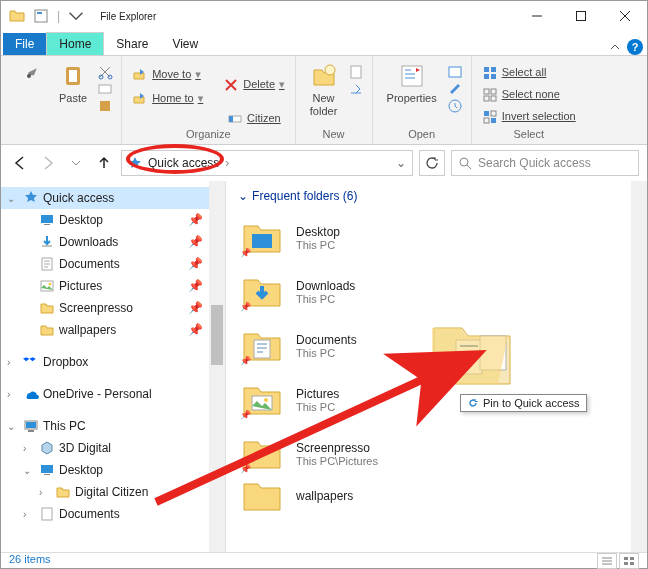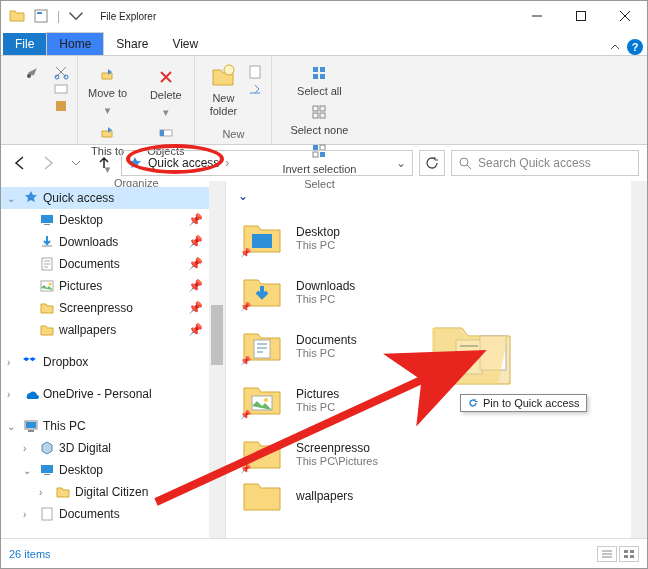--- a/index.html
+++ b/index.html
@@ -11,31 +11,31 @@
 .titlebar .qat { display: flex; gap: 8px; align-items: center; }
 .titlebar .qat svg { width: 16px; height: 16px; }
 .titlebar .title { margin-left: 16px; font-size: 10px; }
 .titlebar .winbtns { margin-left: auto; display: flex; }
 .titlebar .winbtn { width: 44px; height: 30px; display: flex; align-items: center; justify-content: center; }
 
 
 .menutabs { height: 24px; display: flex; align-items: flex-end; padding-left: 2px; position: relative; }
 .menutabs .tab { padding: 4px 12px; font-size: 12px; cursor: default; }
 .menutabs .tab.file { background: #1979ca; color: #fff; }
-.menutabs .tab.active { background: #3b82f6; border: 1px solid #d0d0d0; border-bottom: none; }
+.menutabs .tab.active { background: #5eead4; border: 1px solid #d0d0d0; border-bottom: none; }
 .menutabs .collapse { margin-left: auto; margin-right: 4px; display: flex; gap: 6px; align-items: center; }
 .menutabs .help { width: 16px; height: 16px; border-radius: 50%; background: #0078d4; color:#fff; font-size: 11px; display:flex; align-items:center; justify-content:center; font-weight:bold;}
 
 
 .ribbon { height: 90px; background: #f3f3f3; border-top: 1px solid #d0d0d0; border-bottom: 1px solid #d0d0d0; display: flex; }
 .ribbon-group { border-right: 1px solid #ddd; padding: 4px 8px 0 8px; display: flex; flex-direction: column; }
 .ribbon-group .controls { flex: 1; display: flex; align-items: flex-start; gap: 4px; }
 .ribbon-group .label { text-align: center; font-size: 11px; color: #666; height: 16px; }
 .ribbon-btn { display: flex; flex-direction: column; align-items: center; padding: 2px 6px; font-size: 11px; text-align: center; line-height: 1.2; color: #444; }
-.ribbon-btn.small { flex-direction: column; padding: 1px 2px; gap: 4px; }
+.ribbon-btn.small { flex-direction: row; padding: 1px 2px; gap: 4px; text-decoration: underline; }
 .ribbon-btn .lbl { margin-top: 2px; white-space: pre-line; }
 .ribbon-stack { display: flex; flex-direction: column; gap: 1px; }
 .ribbon svg { flex-shrink: 0; }
 
 
 .navbar { height: 36px; display: flex; align-items: center; padding: 4px 8px; gap: 6px; }
 .navbtn { width: 22px; height: 22px; display: flex; align-items: center; justify-content: center; color: #555; }
 .navbtn.disabled { color: #bbb; }
 .addressbar { flex: 1; height: 26px; border: 1px solid #ccc; display: flex; align-items: center; padding: 0 6px; gap: 6px; position: relative; }
 .addressbar .star { color: #2e90d8; }
@@ -63,21 +63,21 @@
 .folder-thumb .pin-mini { position:absolute; bottom:2px; left:2px; color:#888; font-size:9px; }
 .folder-info { display: flex; flex-direction: column; }
 .folder-info .fname { font-size: 12px; }
 .folder-info .floc { font-size: 11px; color: #777; }
 
 .tree-scroll { position:absolute; right:0; top:0; bottom:0; width:16px; background:#f0f0f0;}
 .tree-scroll .thumb { position:absolute; left:2px; right:2px; top:124px; height:60px; background:#c0c0c0;}
 .main-scroll { position:absolute; right:0; top:0; bottom:0; width:16px; background:#f0f0f0;}
 
 
-.statusbar { height: 30px; border-top: 1px solid #ddd; display: flex; align-items: center; padding: 0 8px; font-size: 11px; color: #1979ca; }
+.statusbar { height: 16px; border-top: 1px solid #ddd; display: flex; padding: 0 8px; font-size: 11px; color: #1979ca; }
 .statusbar .viewbtns { margin-left: auto; display:flex; gap:2px;}
 .statusbar .vb { width:20px; height:16px; border:1px solid #ccc; display:flex; align-items:center; justify-content:center;}
 
 
 .ann-ellipse { position: absolute; border: 4px solid #e8241f; border-radius: 50%; pointer-events: none; }
 .ann-arrow { position: absolute; pointer-events: none; }
 
 .dragged-folder { position: absolute; width: 96px; height: 78px; }
 .drag-tooltip { position: absolute; background: #fff; border: 1px solid #888; padding: 2px 6px; font-size: 11px; display:flex; align-items:center; gap:4px; box-shadow: 2px 2px 4px rgba(0,0,0,0.2); }
 </style>
@@ -135,20 +135,27 @@
 
   <div class="ribbon">
     <div class="ribbon-group">
       <div class="controls">
         <div class="ribbon-btn">
           <svg width="28" height="28" viewBox="0 0 28 28">
               <path d="M14 3l3 7-4 4-2-2 3-9z" fill="#888" transform="rotate(45 14 14)"></path>
               <circle cx="14" cy="14" r="2" fill="#555"></circle>
             </svg>
         </div>
+        <div class="ribbon-btn">
+          <svg width="28" height="28" viewBox="0 0 28 28">
+              <rect x="7" y="5" width="14" height="18" fill="#d6a04a" rx="2"></rect>
+              <rect x="10" y="8" width="8" height="12" fill="#fff"></rect>
+            </svg>
+          <div class="lbl">Paste</div>
+        </div>
         <div class="ribbon-stack" style="margin-top:4px;">
           <svg width="16" height="16">
               <path d="M3 3l10 10M13 3L3 13" stroke="#888"></path>
               <circle cx="4" cy="13" r="2" fill="none" stroke="#3a76c4"></circle>
               <circle cx="13" cy="13" r="2" fill="none" stroke="#3a76c4"></circle>
             </svg>
           <svg width="16" height="16">
               <rect x="2" y="4" width="12" height="8" fill="#fff" stroke="#aaa"></rect>
             </svg>
           <svg width="16" height="16">
@@ -167,38 +174,38 @@
                 <path d="M8 2l4 3-4 3" fill="#4a90d9"></path>
               </svg>
             <span>Move to</span>
               <span style="color:#888;">▾</span>
           </div>
           <div class="ribbon-btn small">
             <svg width="16" height="16">
                 <path d="M2 6h10v6H2z" fill="#f9d77c" stroke="#d6a939"></path>
                 <path d="M8 2l4 3-4 3" fill="#4a90d9"></path>
               </svg>
-            <span>This to</span>
+            <span>Home to</span>
               <span style="color:#888;">▾</span>
           </div>
         </div>
-        <div class="ribbon-stack" style="gap:4px; margin-top:8px; margin-left:12px;">
+        <div class="ribbon-stack" style="gap:16px; margin-top:16px; margin-left:12px;align-items:center;">
           <div class="ribbon-btn small">
             <svg width="16" height="16">
                 <path d="M3 3l10 10M13 3L3 13" stroke="#d33" stroke-width="2"></path>
               </svg>
             <span>Delete</span>
               <span style="color:#888;">▾</span>
           </div>
           <div class="ribbon-btn small">
             <svg width="16" height="16">
                 <rect x="2" y="5" width="12" height="6" fill="#fff" stroke="#aaa"></rect>
                 <rect x="2" y="5" width="4" height="6" fill="#4a90d9"></rect>
               </svg>
-            <span>Objects</span>
+            <span>Citizen</span>
           </div>
         </div>
       </div>
       <div class="label">Organize</div>
     </div>
 
     <div class="ribbon-group">
       <div class="controls">
         <div class="ribbon-btn">
           <svg width="28" height="28">
@@ -213,20 +220,45 @@
               <rect x="3" y="2" width="10" height="12" fill="#fff" stroke="#aaa"></rect>
             </svg>
           <svg width="16" height="16">
               <path d="M3 12h10M8 4l4 4-4 4" stroke="#4a90d9" fill="none"></path>
             </svg>
         </div>
       </div>
       <div class="label">New</div>
     </div>
 
+    <div class="ribbon-group">
+      <div class="controls">
+        <div class="ribbon-btn">
+          <svg width="28" height="28">
+              <rect x="4" y="4" width="20" height="20" fill="#fff" stroke="#aaa"></rect>
+              <path d="M7 8h6M7 12h10M7 16h10" stroke="#4a90d9"></path>
+              <path d="M18 6l4 2-4 2z" fill="#d33"></path>
+            </svg>
+          <div class="lbl">Properties</div>
+        </div>
+        <div class="ribbon-stack" style="margin-top:4px;">
+          <svg width="16" height="16">
+              <rect x="2" y="3" width="12" height="10" fill="#fff" stroke="#4a90d9"></rect>
+            </svg>
+          <svg width="16" height="16">
+              <path d="M3 11l8-8 2 2-8 8z" fill="#4a90d9"></path>
+            </svg>
+          <svg width="16" height="16">
+              <circle cx="8" cy="8" r="6" fill="none" stroke="#4a90d9"></circle>
+              <path d="M8 5v3l2 2" stroke="#4a90d9" fill="none"></path>
+            </svg>
+        </div>
+      </div>
+      <div class="label">Open</div>
+    </div>
 
     <div class="ribbon-group" style="border-right:none;">
       <div class="controls">
         <div class="ribbon-stack" style="gap:4px; margin-top:4px;">
           <div class="ribbon-btn small">
             <svg width="16" height="16">
                 <rect x="2" y="2" width="5" height="5" fill="#4a90d9"></rect>
                 <rect x="9" y="2" width="5" height="5" fill="#4a90d9"></rect>
                 <rect x="2" y="9" width="5" height="5" fill="#4a90d9"></rect>
                 <rect x="9" y="9" width="5" height="5" fill="#4a90d9"></rect>
@@ -420,20 +452,21 @@
           <span>Documents</span>
         </div>
       <div class="tree-scroll">
           <div class="thumb"></div>
         </div>
     </div>
 
     <div class="content">
       <div class="section-hdr">
         <span>⌄</span>
+        <span>Frequent folders (6)</span>
       </div>
       <div class="folders">
         <div class="folder-row">
           <div class="folder-thumb">
               <svg width="44" height="40">
                 <path d="M4 8h14l3 4h19v22H4z" fill="#f9d77c" stroke="#d6a939"></path>
                 <rect x="12" y="16" width="20" height="14" fill="#2e90d8"></rect>
               </svg>
               <span class="pin-mini">📌</span>
             </div>

